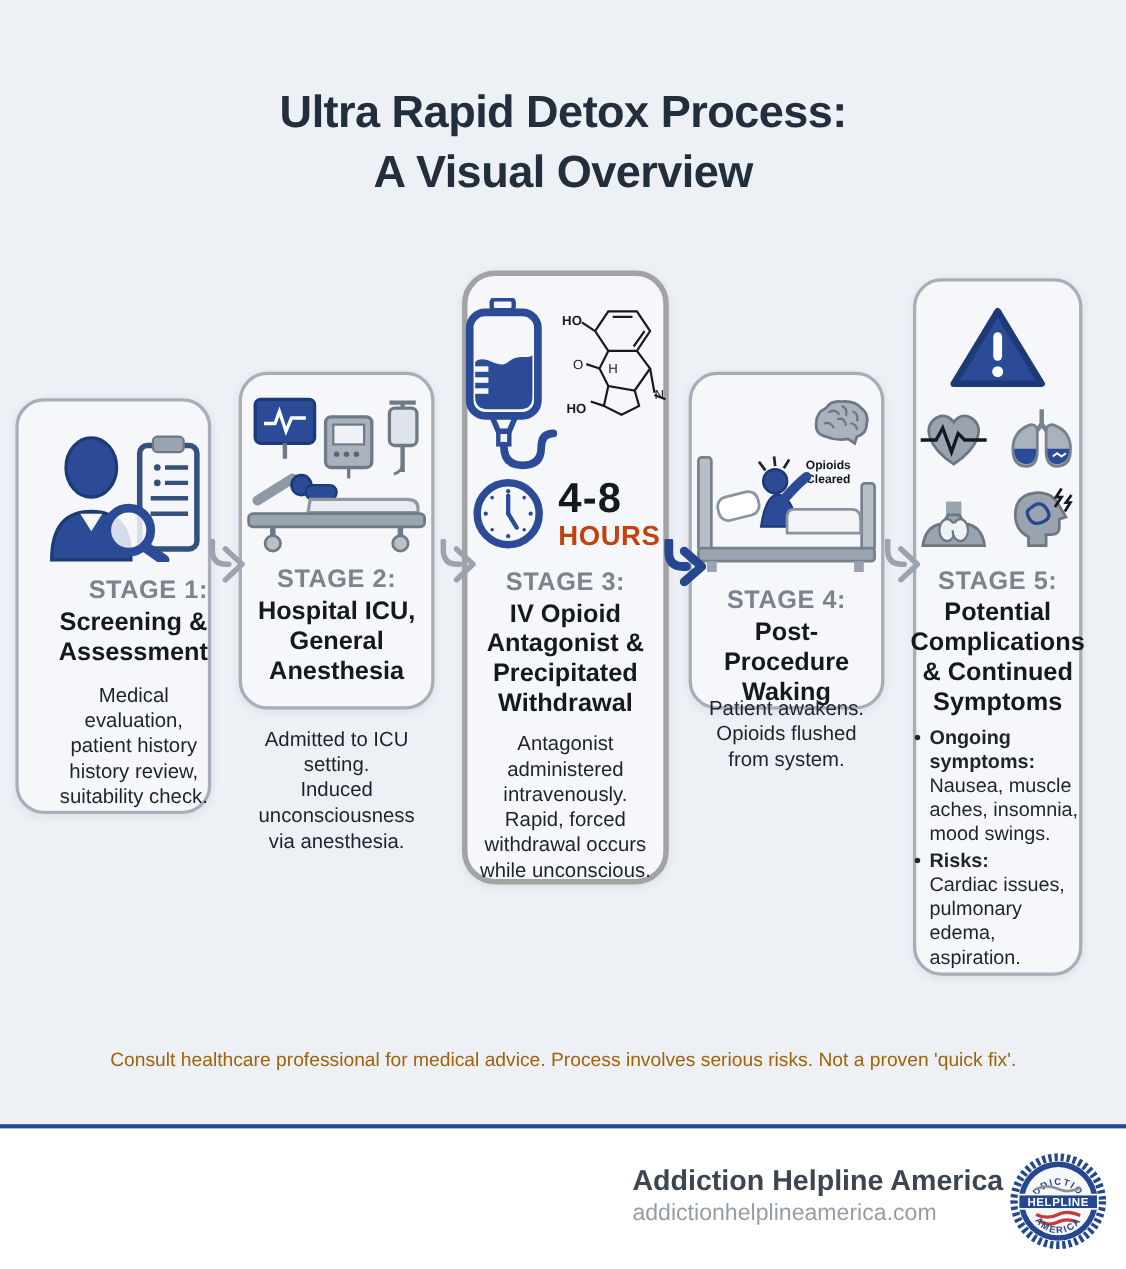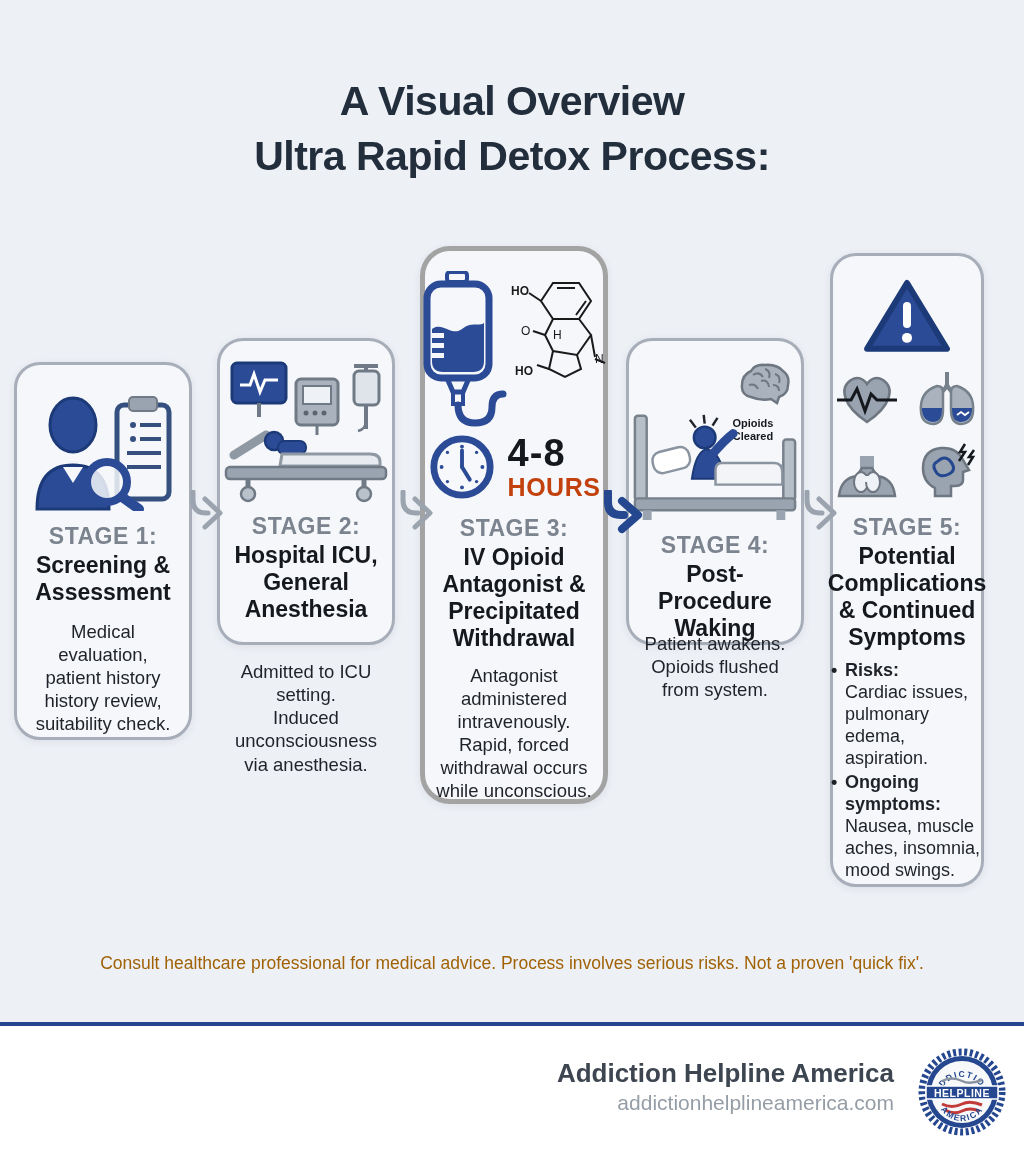--- a/index.html
+++ b/index.html
@@ -37,34 +37,34 @@
   .duration-unit { font-weight:bold; font-size:25px; color:#c2410c; margin-top:3px; letter-spacing:0.5px; }
   .callout { position:absolute; top:62px; right:6px; width:84px; font-weight:bold; font-size:11px; line-height:1.2; color:#15181d; text-align:center; }
   .icon-grid { display:grid; grid-template-columns:64px 64px; gap:12px 16px; margin-top:12px; }
   ul.bullets { list-style:none; width:152px; margin-top:10px; text-align:left; }
   ul.bullets li { position:relative; padding-left:14px; font-size:18px; line-height:1.22; color:#1f2329; margin-bottom:2px; }
   ul.bullets li::before { content:"\2022"; position:absolute; left:0; top:0; font-weight:bold; }
   ul.bullets .b { font-weight:bold; display:block; }
   .disclaimer { position:absolute; top:953px; left:0; width:100%; text-align:center; font-size:17.5px; color:#a16207; }
   .divider { position:absolute; top:1022px; left:0; width:100%; height:4px; background:#24478f; }
   .footer { position:absolute; top:1026px; left:0; width:100%; height:128px; background:#ffffff; }
-  .brand-block { position:absolute; top:32px; right:130px; text-align:right; }
+  .brand-block { position:absolute; top:32px; right:112px; text-align:left; }
   .brand-name { font-weight:bold; font-size:26px; color:#3c4550; }
   .brand-site { font-size:21px; color:#959da6; margin-top:2px; }
   .badge { position:absolute; top:22px; right:18px; }
 </style>
 </head>
 <body>
 
 <div class="title">
+  <div>Ultra Rapid Detox Process:</div>
   <div>A Visual Overview</div>
-  <div>Ultra Rapid Detox Process:</div>
-</div>
-
-<div class="card" style="left:14px; top:362px; width:178px; height:378px; padding-top:22px;">
+</div>
+
+<div class="card" style="left:14px; top:362px; width:178px; height:378px; padding-top:22px;align-items:flex-end;">
   <svg width="152" height="124" viewBox="0 0 152 124">
     <g>
       <rect x="90" y="18" width="52" height="94" rx="7" fill="#f5f7fa" stroke="#35507f" stroke-width="5"></rect>
       <rect x="102" y="10" width="28" height="14" rx="4" fill="#9aa4b0" stroke="#707a86" stroke-width="2"></rect>
       <circle cx="106" cy="38" r="3" fill="#35507f"></circle>
         <line x1="113" y1="38" x2="134" y2="38" stroke="#35507f" stroke-width="4"></line>
       <circle cx="106" cy="52" r="3" fill="#35507f"></circle>
         <line x1="113" y1="52" x2="134" y2="52" stroke="#35507f" stroke-width="4"></line>
       <line x1="100" y1="66" x2="134" y2="66" stroke="#35507f" stroke-width="4"></line>
       <line x1="100" y1="80" x2="134" y2="80" stroke="#35507f" stroke-width="4"></line>
@@ -266,26 +266,26 @@
       <path d="M59 10 l-5 7 h4 l-5 8" fill="none" stroke="#15181d" stroke-width="2.5"></path>
     </svg>
   </div>
   <div class="stage-label" style="margin-top:16px;">STAGE 5:</div>
   <div class="heading">Potential
 Complications
 &amp; Continued
 Symptoms</div>
   <ul class="bullets">
     <li>
+      <span class="b">Ongoing symptoms:</span>
+      <span>Nausea, muscle aches, insomnia, mood swings.</span>
+    </li>
+    <li>
       <span class="b">Risks:</span>
       <span>Cardiac issues, pulmonary edema, aspiration.</span>
-    </li>
-    <li>
-      <span class="b">Ongoing symptoms:</span>
-      <span>Nausea, muscle aches, insomnia, mood swings.</span>
     </li>
   </ul>
 </div>
 
 <svg class="arrow" style="left:186px;" width="42" height="48" viewBox="0 0 42 48">
   <path d="M7 2 v8 q0 13 13 13 h2" fill="none" stroke="#9aa3ae" stroke-width="5" stroke-linecap="round"></path>
   <path d="M19 9 l15 14 -15 14" fill="none" stroke="#9aa3ae" stroke-width="5" stroke-linecap="round" stroke-linejoin="round"></path>
 </svg>
 <svg class="arrow" style="left:396px;" width="42" height="48" viewBox="0 0 42 48">
   <path d="M7 2 v8 q0 13 13 13 h2" fill="none" stroke="#9aa3ae" stroke-width="5" stroke-linecap="round"></path>

